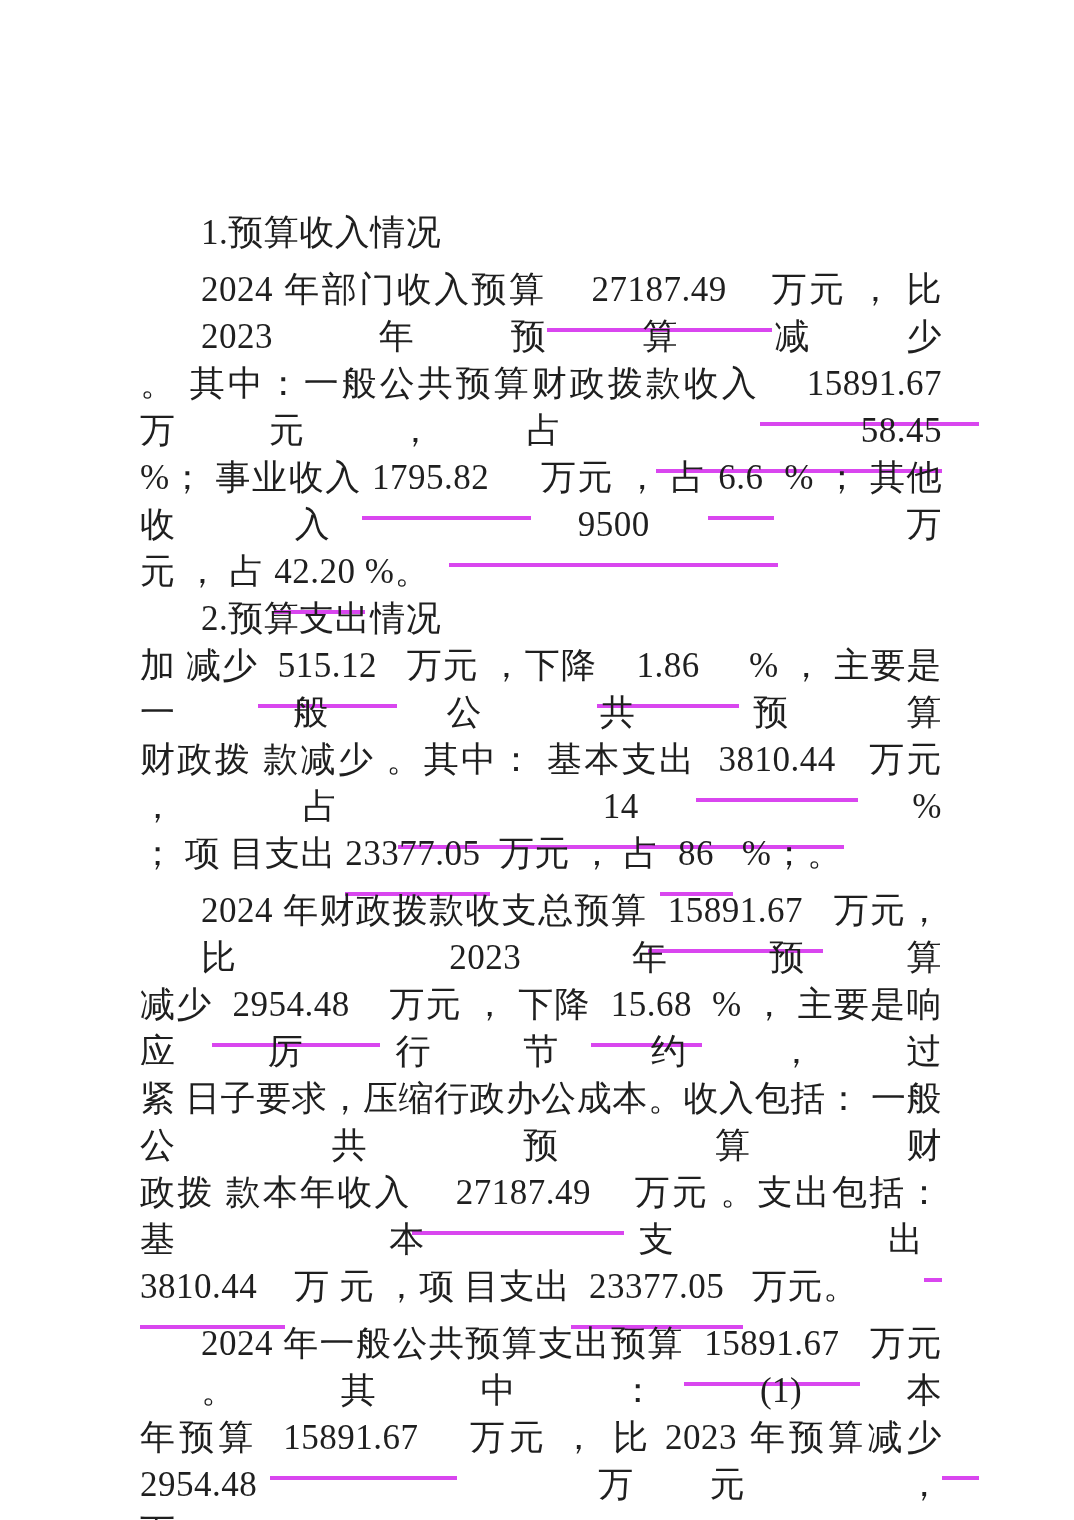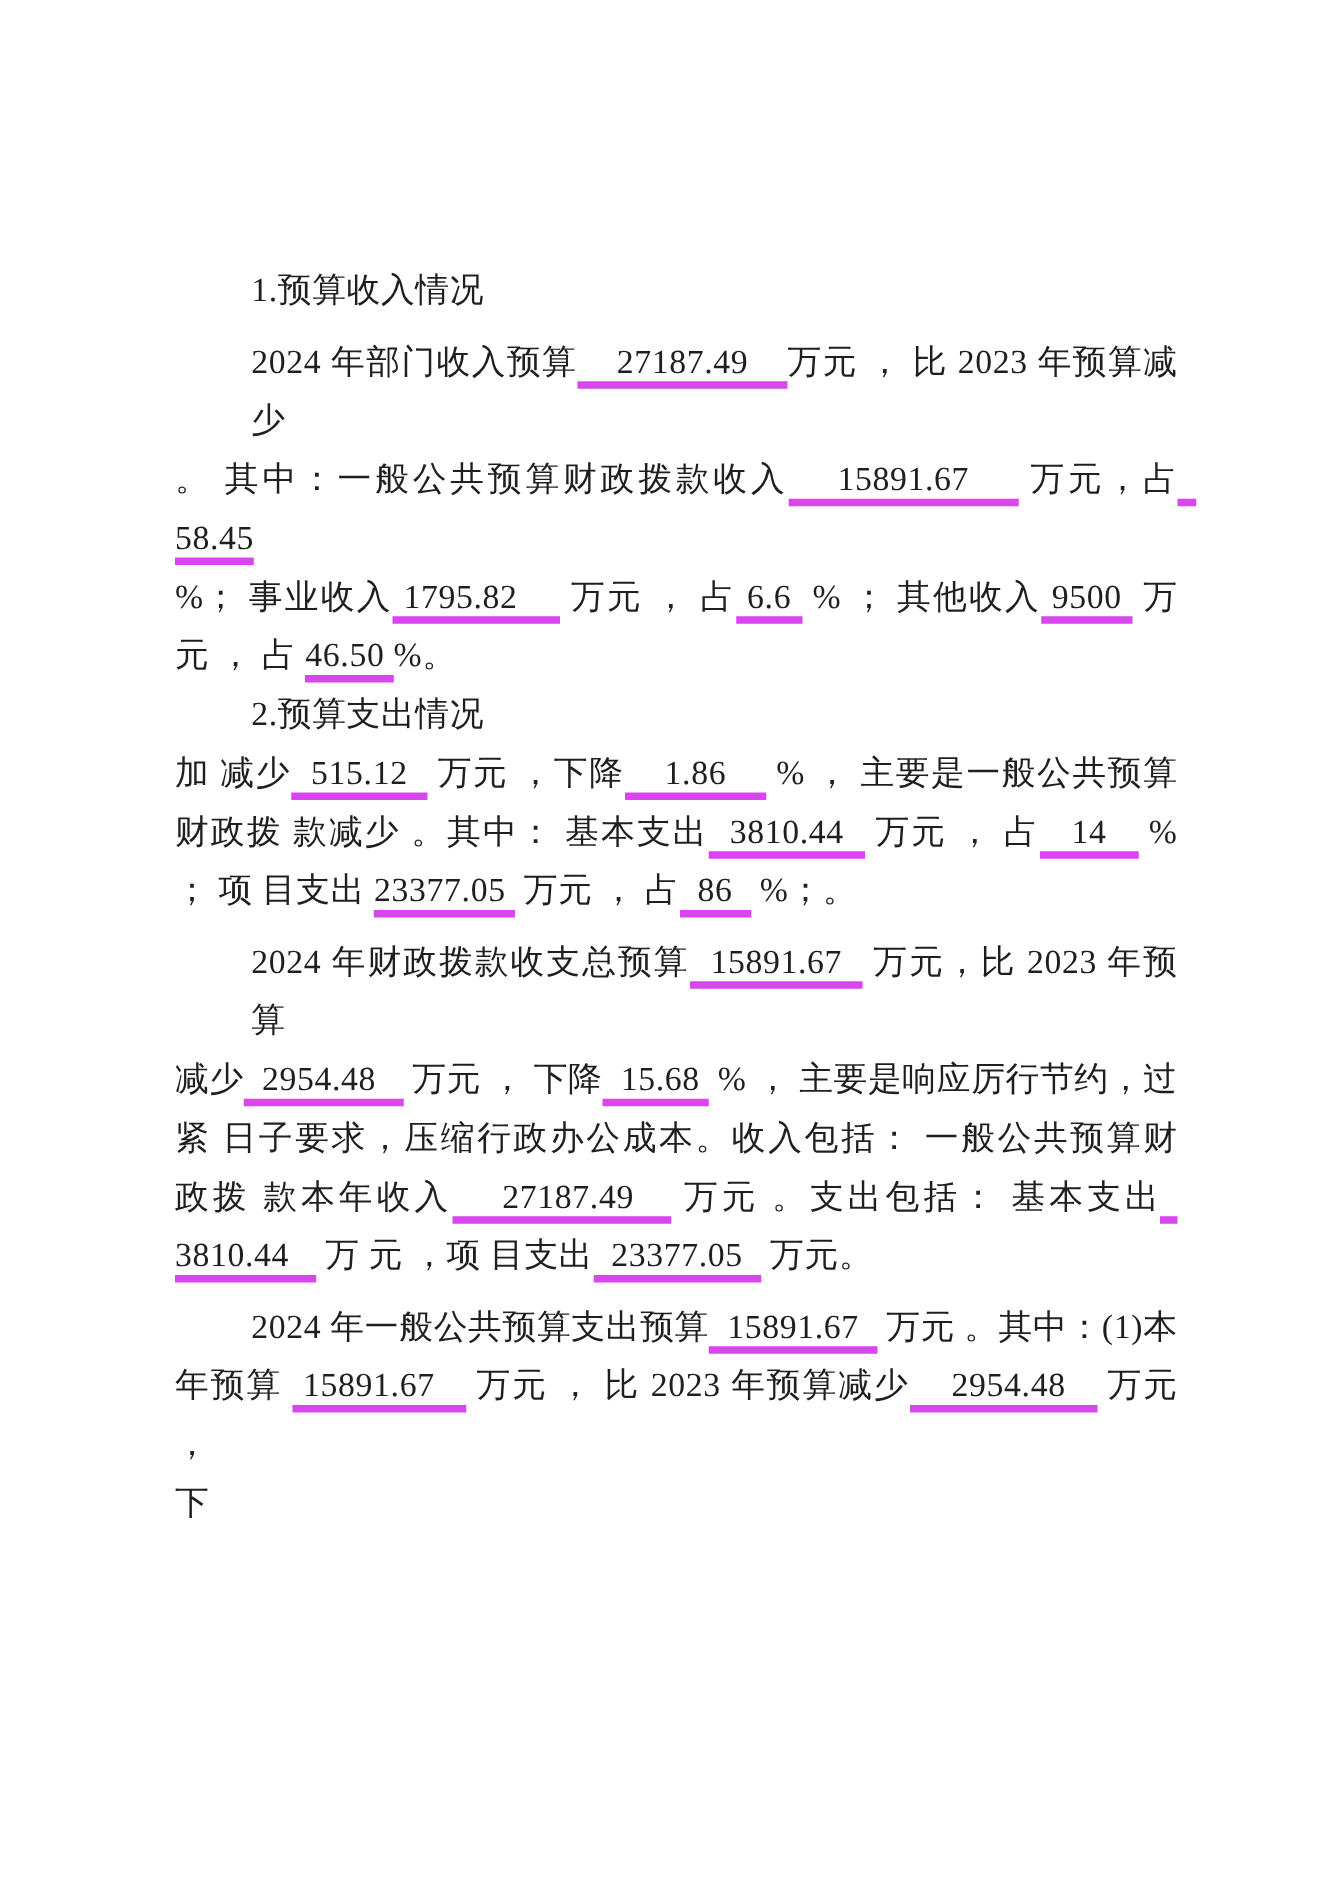--- a/index.html
+++ b/index.html
@@ -10,45 +10,45 @@
     color: #1f1f1f;
     overflow: hidden;
   }
   .page {
     box-sizing: border-box;
     width: 1074px; height: 1520px;
     background: #ffffff;
     padding: 209px 132px 0 140px;
   }
   .line {
-    font-size: 27px;
+    font-size: 35px;
     line-height: 47px;
     white-space: pre-wrap;
     text-align: justify;
     text-align-last: justify;
     letter-spacing: 0.5px;
   }
   .line.heading, .line.end { text-align-last: left; }
   .line.indent { padding-left: 61px; }
   .line.para-start { margin-top: 10px; }
   .u {
-    border-bottom: 6px solid #d946ef;
-    padding-bottom: 1px;
+    border-bottom: 4px solid #d946ef;
+    padding-bottom: 19px;
   }
 </style>
 </head>
 <body>
 
 <div class="page">
   <div id="doc-body">
       <div class="line heading indent"><span class="run">1.预算收入情况</span></div>
       <div class="line indent para-start"><span class="run">2024 年部门收入预算</span><span class="u">    27187.49    </span><span class="run">万元 ， 比 2023 年预算减少</span></div>
       <div class="line"><span class="run">。 其中：一般公共预算财政拨款收入</span><span class="u">    15891.67    </span><span class="run"> 万元，占</span><span class="u">  58.45</span></div>
       <div class="line"><span class="run">%； 事业收入</span><span class="u"> 1795.82    </span><span class="run"> 万元 ， 占</span><span class="u"> 6.6 </span><span class="run"> % ； 其他收入</span><span class="u"> 9500 </span><span class="run"> 万</span></div>
-      <div class="line end"><span class="run">元 ， 占 </span><span class="u">46.50 </span><span class="run">%。</span></div>
+      <div class="line end"><span class="run">元 ， 占 </span><span class="u">42.20 </span><span class="run">%。</span></div>
       <div class="line heading indent"><span class="run">2.预算支出情况</span></div>
       <div class="line"><span class="run">加 减少</span><span class="u">  515.12  </span><span class="run"> 万元 ，下降</span><span class="u">    1.86    </span><span class="run"> % ， 主要是一般公共预算</span></div>
       <div class="line"><span class="run">财政拨 款减少 。其中： 基本支出</span><span class="u">  3810.44  </span><span class="run"> 万元 ， 占</span><span class="u">   14   </span><span class="run"> %</span></div>
       <div class="line end"><span class="run">； 项 目支出 </span><span class="u">23377.05 </span><span class="run"> 万元 ， 占</span><span class="u">  86  </span><span class="run"> %；。</span></div>
       <div class="line indent para-start"><span class="run">2024 年财政拨款收支总预算</span><span class="u">  15891.67  </span><span class="run"> 万元，比 2023 年预算</span></div>
       <div class="line"><span class="run">减少</span><span class="u">  2954.48   </span><span class="run"> 万元 ， 下降</span><span class="u">  15.68 </span><span class="run"> % ， 主要是响应厉行节约，过</span></div>
       <div class="line"><span class="run">紧 日子要求，压缩行政办公成本。收入包括： 一般公共预算财</span></div>
       <div class="line"><span class="run">政拨 款本年收入</span><span class="u">    27187.49   </span><span class="run"> 万元 。支出包括： 基本支出</span><span class="u">  </span></div>
       <div class="line end"><span class="u">3810.44   </span><span class="run"> 万 元 ，项 目支出</span><span class="u">  23377.05  </span><span class="run"> 万元。</span></div>
       <div class="line indent para-start"><span class="run">2024 年一般公共预算支出预算</span><span class="u">  15891.67  </span><span class="run"> 万元 。其中：(1)本</span></div>

